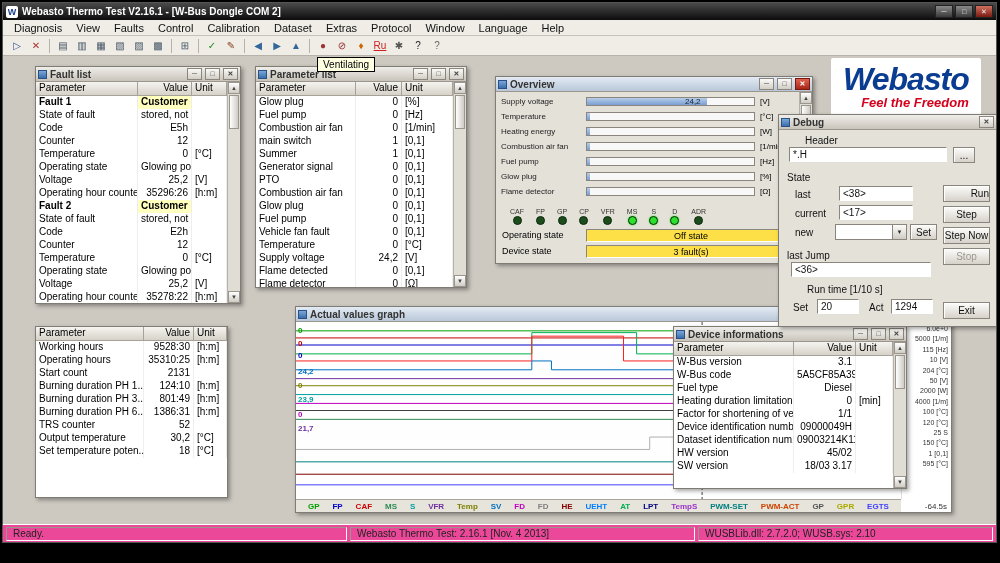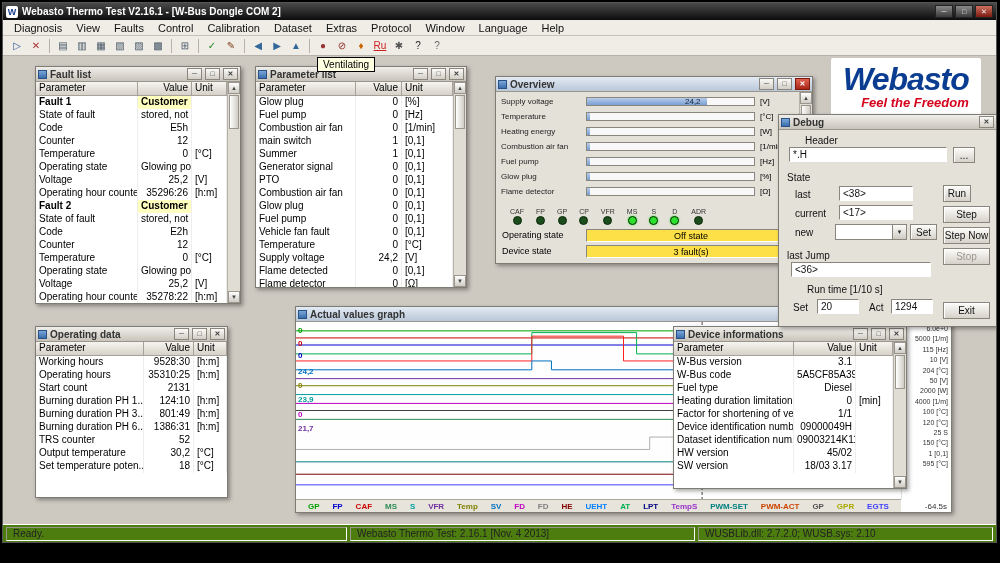--- a/index.html
+++ b/index.html
@@ -14,21 +14,21 @@
   .win-btn.close{background:linear-gradient(#d07060,#7a1a10);}
   
   .menubar{height:16px;background:#efede6;border-bottom:1px solid #c6c2ba;display:flex;align-items:center;font-size:11px;padding-left:4px;flex:none;color:#111;}
   .menu-item{padding:1px 7px;}
   .toolbar{height:20px;background:#efede6;border-bottom:1px solid #b6b2aa;display:flex;align-items:center;padding-left:5px;gap:1px;flex:none;}
   .tbtn{min-width:18px;height:17px;font-size:10px;line-height:16px;text-align:center;padding:0 1px;border:1px solid transparent;}
   .tsep{width:1px;height:14px;background:#b6b2aa;margin:0 3px;}
   
   .mdi{flex:1;position:relative;background:#cdc9c1;overflow:hidden;}
   
-  .statusbar{height:18px;background:#4d7c0f;border-top:1px solid #fff;display:flex;font-size:10px;align-items:center;gap:3px;padding:1px 3px;flex:none;color:#222;}
+  .statusbar{height:18px;background:#ec4899;border-top:1px solid #fff;display:flex;font-size:10px;align-items:center;gap:3px;padding:1px 3px;flex:none;color:#222;}
   .spanel{border:1px solid;border-color:#9a968e #fff #fff #9a968e;height:14px;line-height:12px;padding:0 6px;white-space:nowrap;overflow:hidden;}
   .sp-left{flex:1;}
   .sp-center{width:345px;}
   .sp-right{width:295px;}
   
   .child{position:absolute;background:#e9e6df;border:1px solid #7f7c76;box-shadow:2px 2px 4px rgba(0,0,0,.35);display:flex;flex-direction:column;}
   .ctitle{height:15px;display:flex;align-items:center;background:linear-gradient(#f0eee9,#c8c4bb);border-bottom:1px solid #9a968e;font-size:10px;font-weight:bold;color:#333;padding:0 2px;gap:3px;flex:none;}
   .ctitle.blue{background:linear-gradient(#e3ebf4,#b9c7d8);}
   .cicon{width:9px;height:9px;background:linear-gradient(#7aa7d8,#3a6eab);border:1px solid #2a5186;flex:none;}
   .ctext{flex:1;white-space:nowrap;overflow:hidden;}
@@ -483,27 +483,20 @@
         </div>
         <div class="vscroll">
           <div class="varrow">▲</div>
           <div class="vthumb"></div>
           <div class="varrow dn">▼</div>
         </div>
       </div>
     </div>
 
     <div class="child" id="win-opdata">
-      <div class="ctitle">
-        <span class="cicon"></span>
-        <span class="ctext">Operating data</span>
-        <span class="cbtn">─</span>
-        <span class="cbtn">□</span>
-        <span class="cbtn">✕</span>
-      </div>
       <div class="cbody">
         <div class="table">
             <div class="trow thead">
               <span class="tc c0">Parameter</span>
               <span class="tc c1">Value</span>
               <span class="tc c2">Unit</span>
             </div>
             <div class="trow">
               <span class="tc c0">Working hours</span>
               <span class="tc c1">9528:30</span>
@@ -730,21 +723,21 @@
 
           <span class="lab" style="left:8px;top:120px;">last Jump</span>
           <span class="field" style="left:12px;top:132px;width:140px;">&lt;36&gt;</span>
 
           <span class="lab" style="left:8px;top:154px;padding-left:20px;">Run time [1/10 s]</span>
           <span class="lab" style="left:14px;top:172px;">Set</span>
           <span class="field" style="left:38px;top:169px;width:42px;">20</span>
           <span class="lab" style="left:90px;top:172px;">Act</span>
           <span class="field" style="left:112px;top:169px;width:42px;">1294</span>
 
-          <span class="btn" style="left:164px;top:55px;width:28px;">Run</span>
+          <span class="btn" style="left:164px;top:55px;width:47px;text-align:right;">Run</span>
           <span class="btn" style="left:164px;top:76px;width:47px;">Step</span>
           <span class="btn" style="left:164px;top:97px;width:47px;">Step Now</span>
           <span class="btn disabled" style="left:164px;top:118px;width:47px;">Stop</span>
           <span class="btn" style="left:164px;top:172px;width:47px;">Exit</span>
         </div>
       </div>
     </div>
 
   </div>
 

